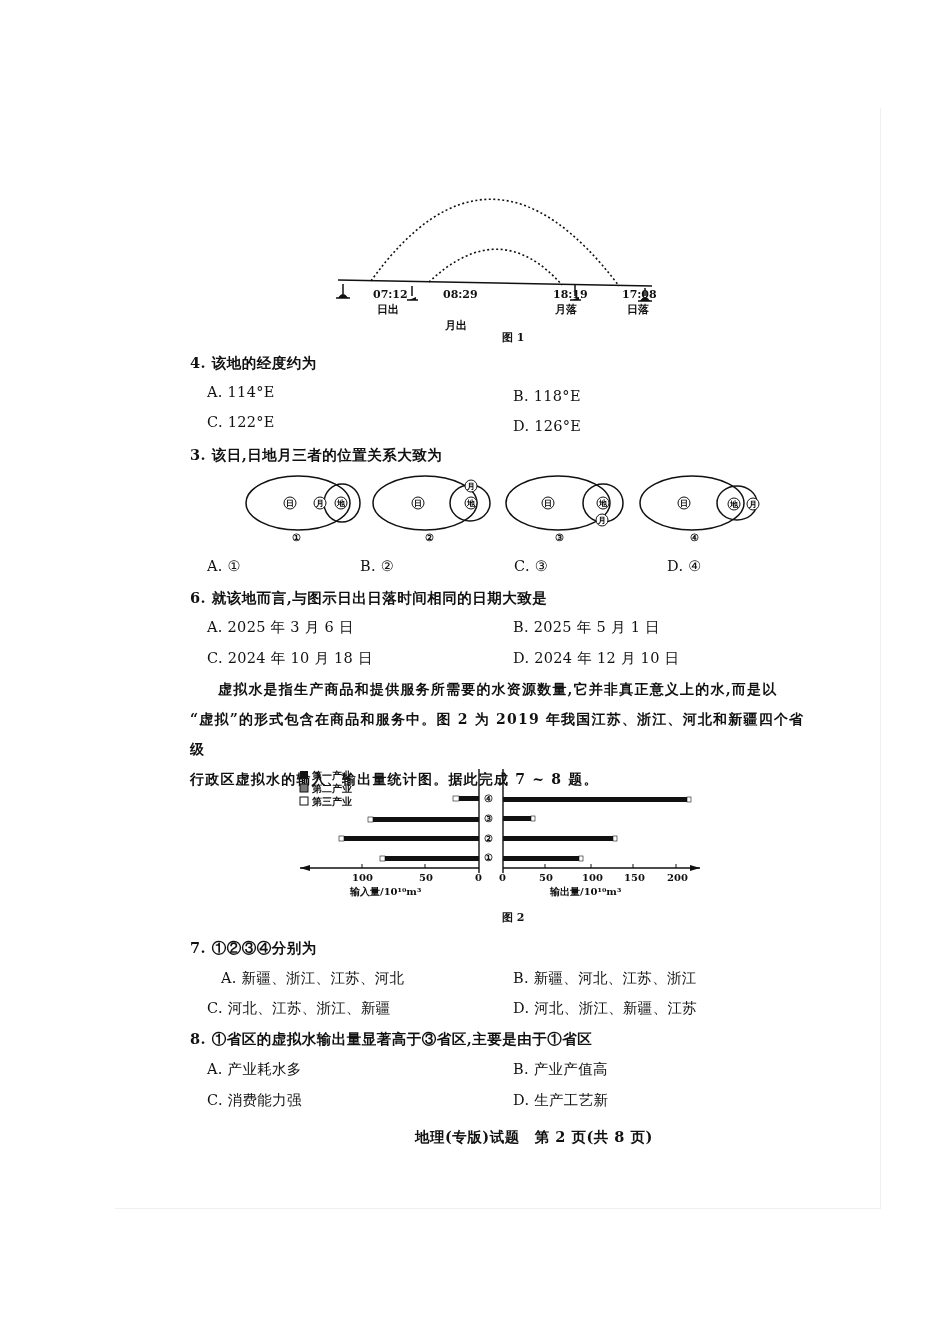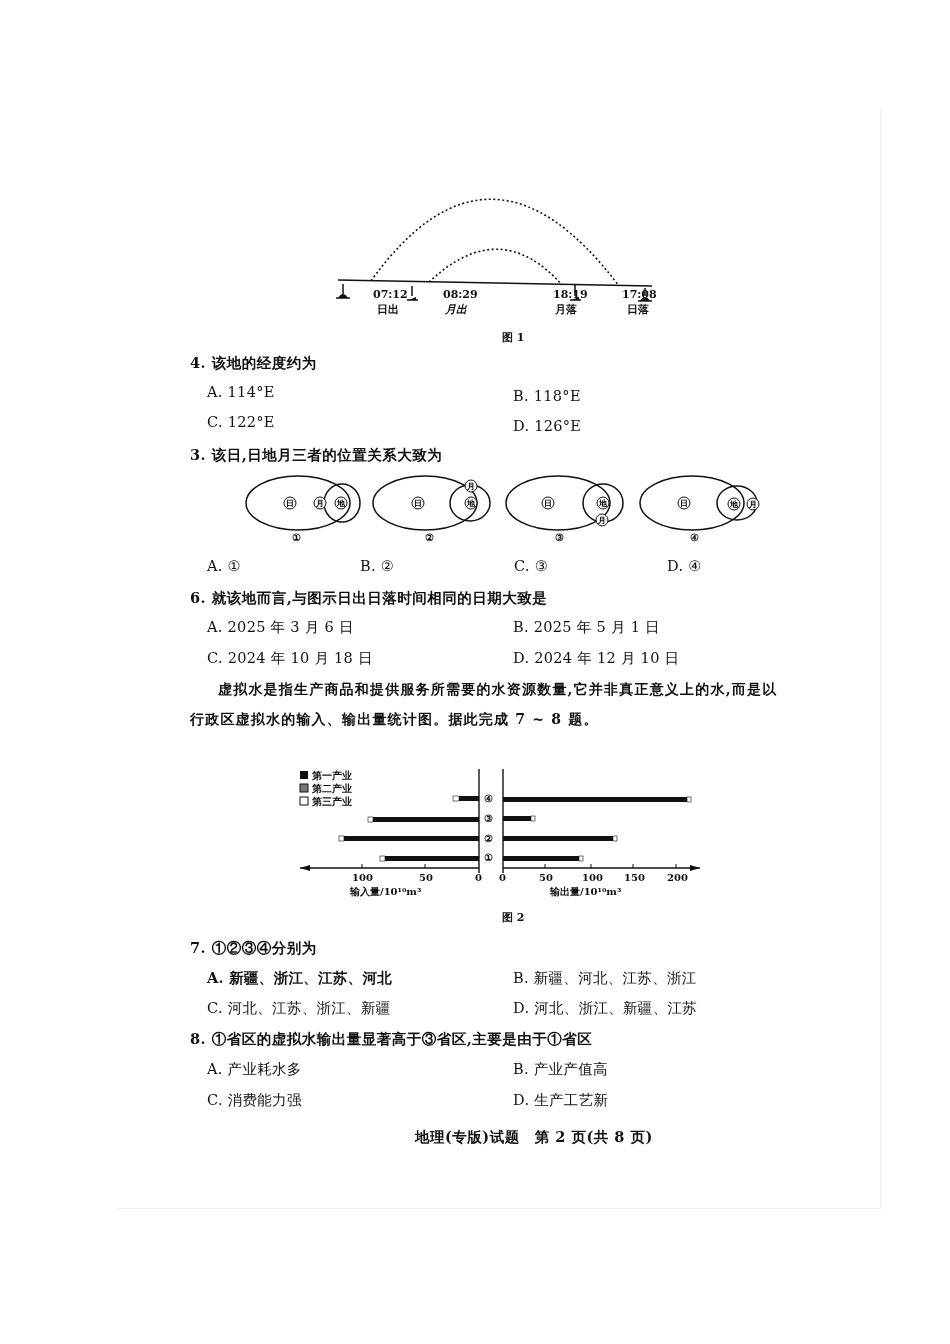--- a/index.html
+++ b/index.html
@@ -47,21 +47,21 @@
 
     <g transform="translate(315,128)">
         <line x1="0" y1="0" x2="0" y2="8" stroke="#111" stroke-width="1.5"></line>
         <path d="M-5,13 Q0,5 5,13 Z" fill="#111"></path>
         <line x1="-7" y1="13" x2="7" y2="13" stroke="#111" stroke-width="1.5"></line>
       </g>
   </svg>
   <span class="abs cap" style="left:26px;top:128px;">07:12</span>
   <span class="abs cap" style="left:30px;top:142px;">日出</span>
   <span class="abs cap" style="left:96px;top:128px;">08:29</span>
-  <span class="abs cap" style="left:98px;top:142px;font-style:italic;">月出</span>
+  <span class="abs cap" style="left:98px;top:158px;">月出</span>
   <span class="abs cap" style="left:206px;top:128px;">18:19</span>
   <span class="abs cap" style="left:208px;top:142px;">月落</span>
   <span class="abs cap" style="left:275px;top:128px;">17:08</span>
   <span class="abs cap" style="left:280px;top:142px;">日落</span>
   <span class="abs cap" style="left:155px;top:170px;">图 1</span>
 </div>
 
 <div class="abs q" style="left:190px;top:354px;">4. 该地的经度约为</div>
 <div class="abs opt" style="left:207px;top:384px;">A. 114°E</div>
 <div class="abs opt" style="left:513px;top:388px;">B. 118°E</div>
@@ -128,20 +128,21 @@
 <div class="abs opt" style="left:667px;top:558px;">D. ④</div>
 
 <div class="abs q" style="left:190px;top:589px;">6. 就该地而言,与图示日出日落时间相同的日期大致是</div>
 <div class="abs opt" style="left:207px;top:618px;">A. 2025 年 3 月 6 日</div>
 <div class="abs opt" style="left:513px;top:618px;">B. 2025 年 5 月 1 日</div>
 <div class="abs opt" style="left:207px;top:649px;">C. 2024 年 10 月 18 日</div>
 <div class="abs opt" style="left:513px;top:649px;">D. 2024 年 12 月 10 日</div>
 
 <div class="abs para" style="left:190px;top:674px;width:620px;">
   <div style="text-indent:28px;">虚拟水是指生产商品和提供服务所需要的水资源数量,它并非真正意义上的水,而是以</div>
+  <div>“虚拟”的形式包含在商品和服务中。图 2 为 2019 年我国江苏、浙江、河北和新疆四个省级</div>
   <div>行政区虚拟水的输入、输出量统计图。据此完成 7 ~ 8 题。</div>
 </div>
 
 <div class="abs" style="left:290px;top:765px;width:420px;height:160px;">
   <svg width="420" height="160">
 
     <g>
       <rect x="10" y="6" width="8" height="8" fill="#111"></rect>
       <rect x="10" y="19" width="8" height="8" fill="#777" stroke="#111"></rect>
       <rect x="10" y="32" width="8" height="8" fill="#fff" stroke="#111"></rect>
@@ -198,21 +199,21 @@
   <span class="abs small" style="left:249px;top:107px;">50</span>
   <span class="abs small" style="left:292px;top:107px;">100</span>
   <span class="abs small" style="left:334px;top:107px;">150</span>
   <span class="abs small" style="left:377px;top:107px;">200</span>
   <span class="abs small" style="left:60px;top:120px;">输入量/10¹⁰m³</span>
   <span class="abs small" style="left:260px;top:120px;">输出量/10¹⁰m³</span>
   <span class="abs cap" style="left:195px;top:145px;">图 2</span>
 </div>
 
 <div class="abs q" style="left:190px;top:939px;">7. ①②③④分别为</div>
-<div class="abs opt" style="left:207px;top:969px;font-weight:bold;">A. 新疆、浙江、江苏、河北</div>
+<div class="abs opt" style="left:221px;top:969px;">A. 新疆、浙江、江苏、河北</div>
 <div class="abs opt" style="left:513px;top:969px;">B. 新疆、河北、江苏、浙江</div>
 <div class="abs opt" style="left:207px;top:999px;">C. 河北、江苏、浙江、新疆</div>
 <div class="abs opt" style="left:513px;top:999px;">D. 河北、浙江、新疆、江苏</div>
 
 <div class="abs q" style="left:190px;top:1030px;">8. ①省区的虚拟水输出量显著高于③省区,主要是由于①省区</div>
 <div class="abs opt" style="left:207px;top:1060px;">A. 产业耗水多</div>
 <div class="abs opt" style="left:513px;top:1060px;">B. 产业产值高</div>
 <div class="abs opt" style="left:207px;top:1091px;">C. 消费能力强</div>
 <div class="abs opt" style="left:513px;top:1091px;">D. 生产工艺新</div>
 

